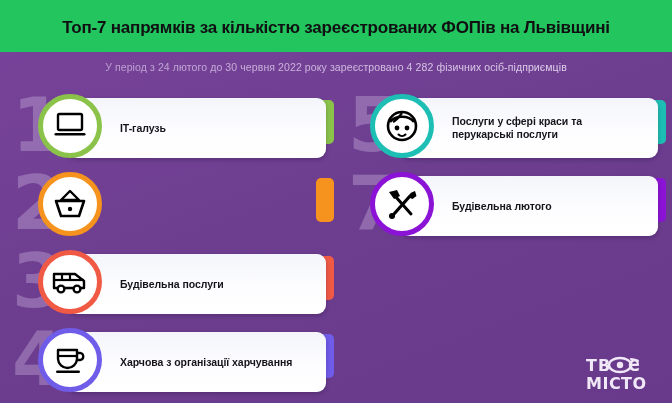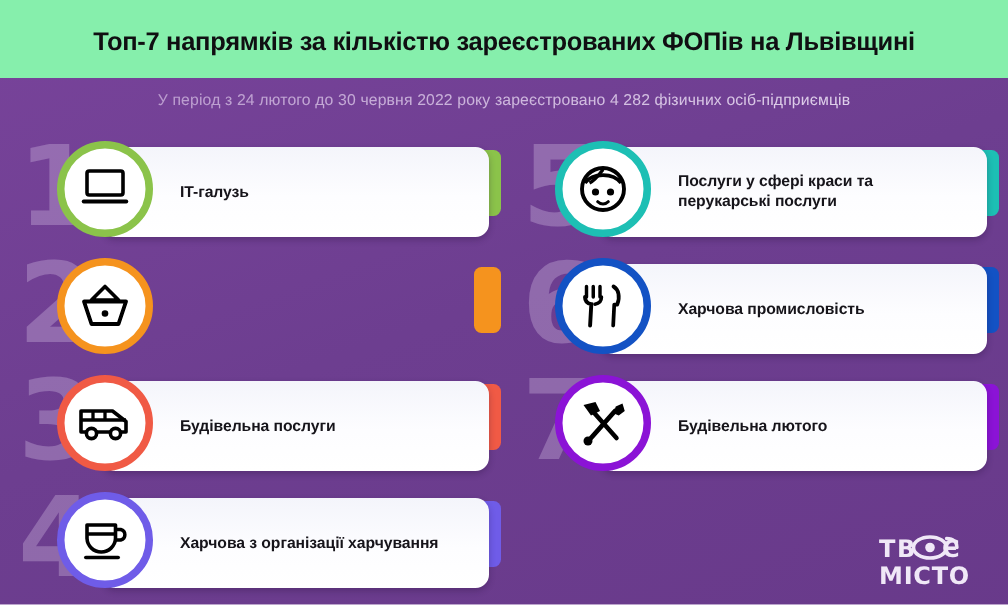--- a/index.html
+++ b/index.html
@@ -10,21 +10,21 @@
     background:#ffffff;
   }
   .infographic{
     position:relative;width:672px;height:403px;overflow:hidden;
     background:#ffffff;
   }
 
   
   .header{
     position:absolute;left:0;top:0;width:672px;height:52px;
-    background:#86efac;
+    background:#22c55e;
     display:flex;align-items:center;justify-content:center;
     box-sizing:border-box;padding:4px 40px 0 40px;
   }
   .title{
     margin:0;
     font-size:17px;line-height:20px;font-weight:bold;
     color:#100f12;text-align:center;letter-spacing:-0.2px;
   }
 
   
@@ -212,35 +212,20 @@
               <circle cx="17" cy="17" r="14" fill="none" stroke="#000" stroke-width="2.6"></circle>
               <path d="M5 13 C10 6, 24 6, 29 13" fill="none" stroke="#000" stroke-width="2.4"></path>
               <path d="M17 4 C14 8, 12 11, 8 13" fill="none" stroke="#000" stroke-width="2.2"></path>
               <circle cx="12" cy="19" r="2.4" fill="#000"></circle>
               <circle cx="22" cy="19" r="2.4" fill="#000"></circle>
               <path d="M13.5 25.5 C15.5 27.5, 18.5 27.5, 20.5 25.5" fill="none" stroke="#000" stroke-width="2.1" stroke-linecap="round"></path>
             </svg>
           </div>
         </div>
 
-        <div class="entry">
-          <div class="ghost-num">6</div>
-          <div class="card-tab" style="background:#1352c4;"></div>
-          <div class="card">
-            <span class="card-label">Харчова промисловість</span>
-          </div>
-          <div class="icon-badge" style="border-color:#1352c4;">
-            <svg width="30" height="32" viewBox="0 0 30 32" aria-hidden="true">
-              <path d="M4 3 V10 M8.5 3 V10 M13 3 V10" stroke="#000" stroke-width="2.3" stroke-linecap="round"></path>
-              <path d="M3 10 C3 13.5, 5.5 14.5, 7.2 14.8 L6.4 29" stroke="#000" stroke-width="2.6" fill="none" stroke-linecap="round"></path>
-              <path d="M14 10 C14 13.5, 11.5 14.5, 9.6 14.8" stroke="#000" stroke-width="2.3" fill="none" stroke-linecap="round"></path>
-              <path d="M22 3 C25.5 5, 26.5 10, 24.5 15 L22.5 15 L21.8 29" stroke="#000" stroke-width="2.5" fill="none" stroke-linecap="round" stroke-linejoin="round"></path>
-            </svg>
-          </div>
-        </div>
 
         <div class="entry">
           <div class="ghost-num">7</div>
           <div class="card-tab" style="background:#8b13d6;"></div>
           <div class="card">
             <span class="card-label">Будівельна лютого</span>
           </div>
           <div class="icon-badge" style="border-color:#8b13d6;">
             <svg width="34" height="34" viewBox="0 0 34 34" aria-hidden="true">
               <g stroke="#000" stroke-width="3" stroke-linecap="round">

